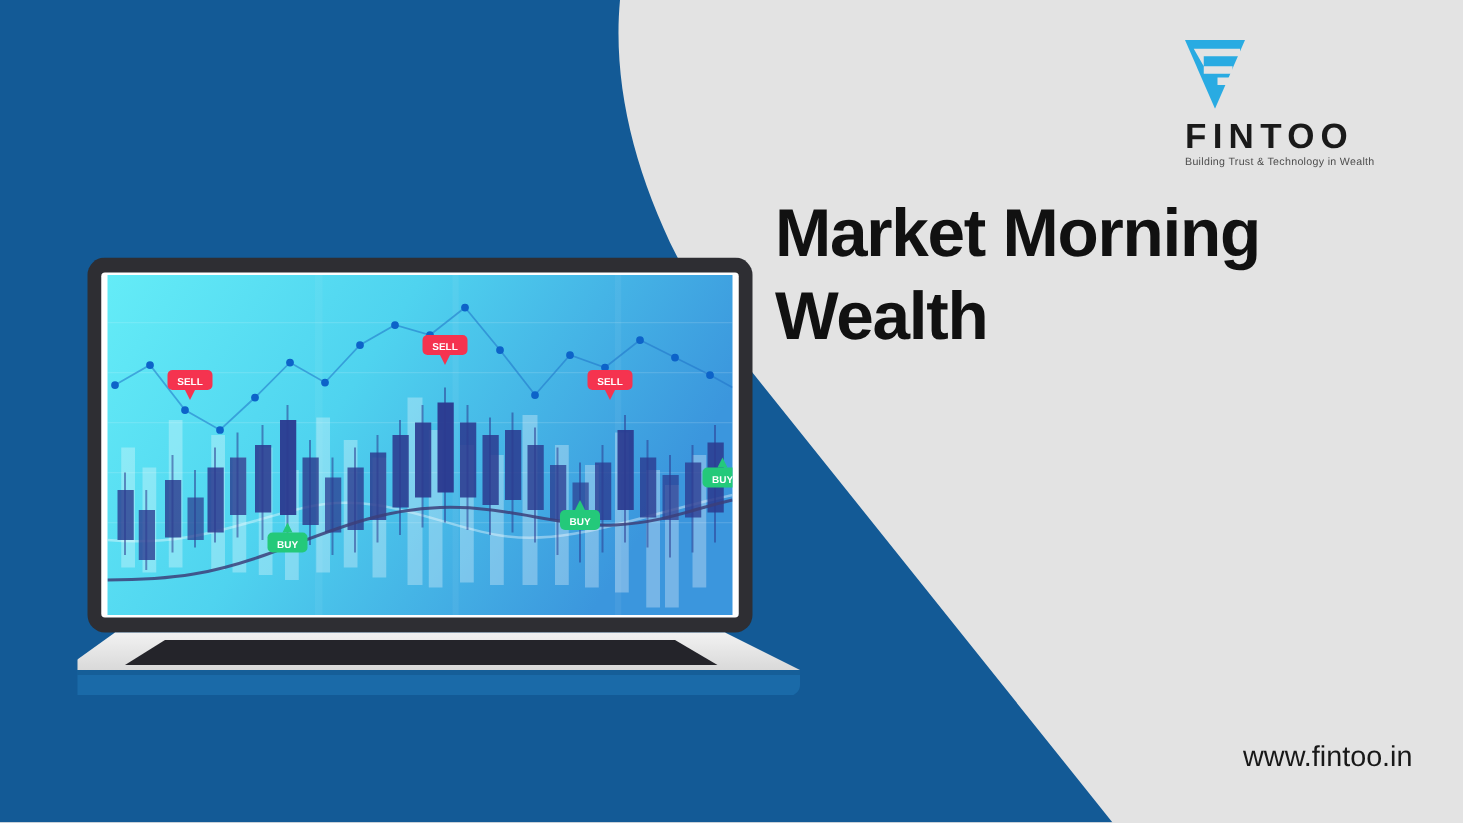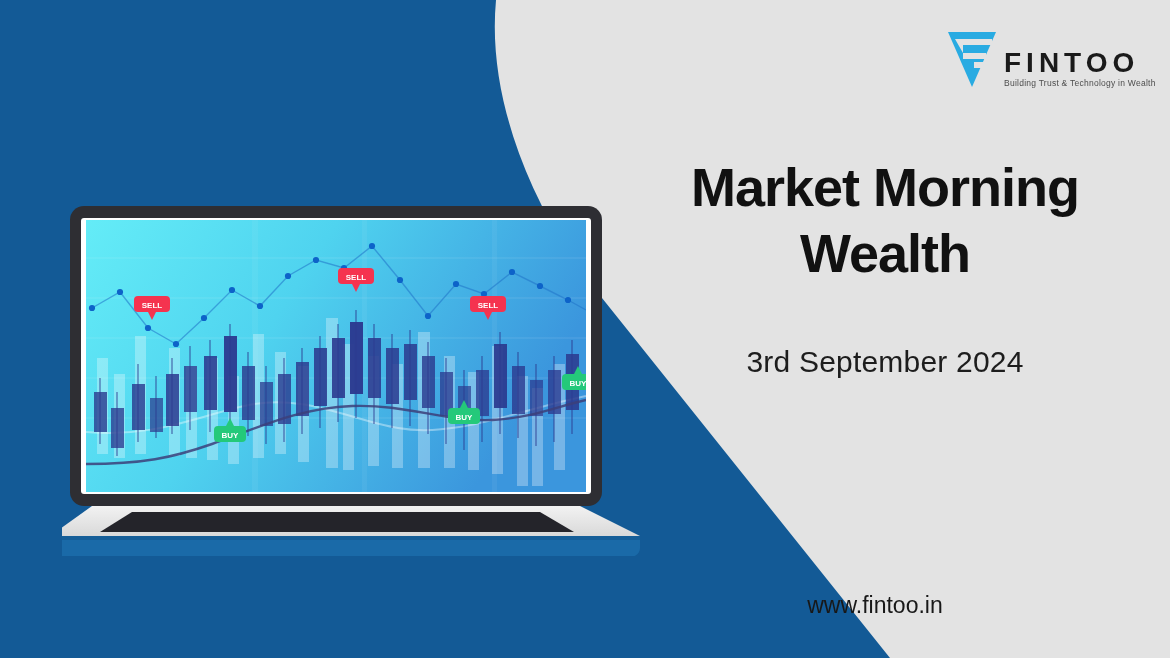--- a/index.html
+++ b/index.html
@@ -8,44 +8,44 @@
     width:1170px;height:658px;overflow:hidden;
     font-family:"Liberation Sans", sans-serif;
     background:#e3e3e3;
   }
   .canvas{position:relative;width:1170px;height:658px;overflow:hidden;background:#e3e3e3;}
 
   
   .bg-blue{position:absolute;left:0;top:0;width:1170px;height:658px;}
 
   
-  .logo-wrap{position:absolute;left:948px;top:30px;display:flex;align-items:flex-end;gap:8px;}
+  .logo-wrap{position:absolute;left:948px;top:30px;display:flex;align-items:flex-start;gap:8px;flex-direction:column;}
   .logo-mark{width:48px;height:57px;flex:0 0 auto;}
   .logo-text{display:flex;flex-direction:column;align-items:flex-start;line-height:1;}
   .logo-word{font-size:28px;font-weight:700;letter-spacing:5px;color:#1a1a1a;font-family:"Liberation Sans",sans-serif;}
   .logo-tag{font-size:8.5px;color:#4d4d4d;letter-spacing:.25px;margin-top:2px;font-family:"Liberation Sans",sans-serif;}
 
   
   .headline{
     position:absolute;left:620px;top:155px;width:530px;
-    text-align:center;color:#111111;
+    text-align:left;color:#111111;
     font-size:54px;font-weight:700;line-height:1.22;
     letter-spacing:-1px;
     font-family:"Liberation Sans",sans-serif;
   }
   .headline .l2{display:block;}
   .date-line{
     position:absolute;left:620px;top:345px;width:530px;
     text-align:center;color:#1d1d1d;
     font-size:30px;font-weight:400;letter-spacing:.2px;
     font-family:"Liberation Sans",sans-serif;
   }
   .site-url{
     position:absolute;left:620px;top:592px;width:510px;
-    text-align:center;color:#181818;
+    text-align:right;color:#181818;
     font-size:23px;font-weight:400;
     font-family:"Liberation Sans",sans-serif;
   }
 
   
   .laptop{position:absolute;left:62px;top:206px;width:590px;height:350px;}
 </style>
 </head>
 <body>
 
@@ -268,17 +268,16 @@
       <div class="logo-word">FINTOO</div>
       <div class="logo-tag">Building Trust &amp; Technology in Wealth</div>
     </div>
   </div>
 
   <div class="headline">
     <span>Market Morning</span>
     <span class="l2">Wealth</span>
   </div>
 
-  <div class="date-line">3rd September 2024</div>
 
   <div class="site-url">www.fintoo.in</div>
 
 </div>
 
 </body></html>

